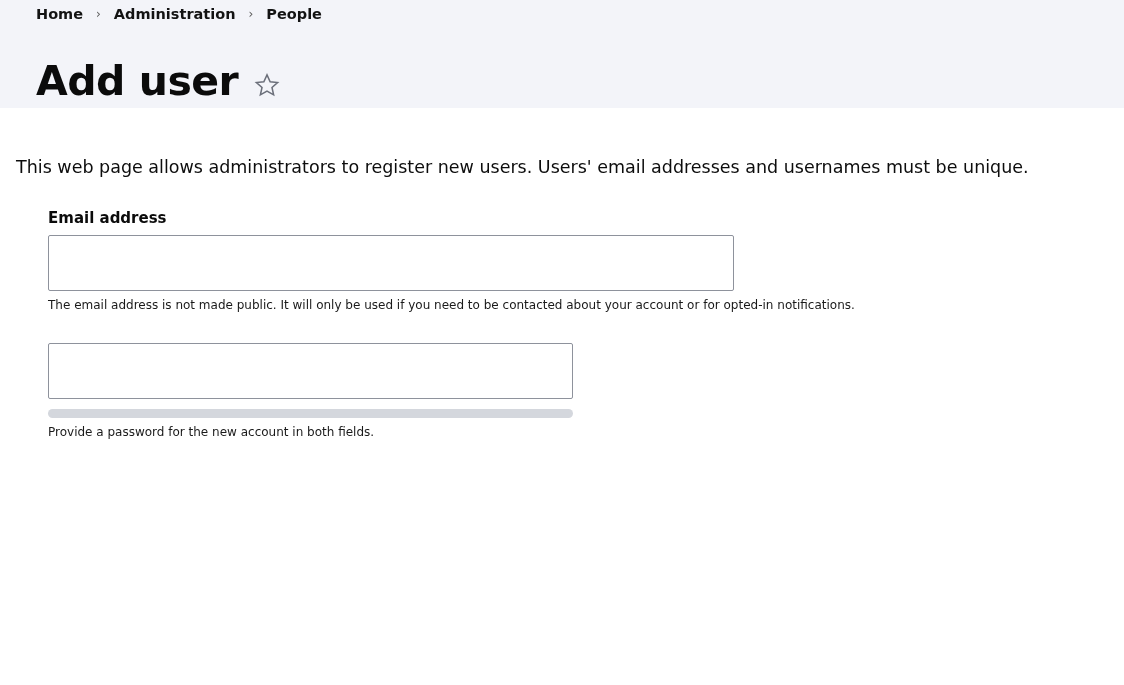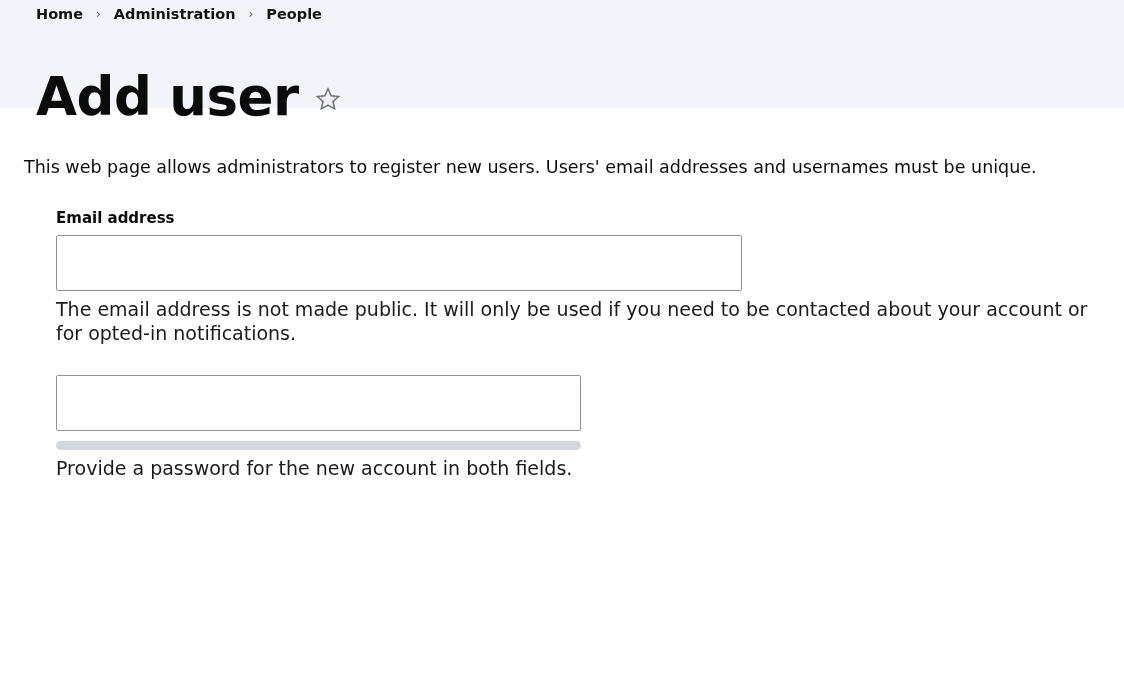--- a/index.html
+++ b/index.html
@@ -41,38 +41,38 @@
     color: #5a5a5a;
     font-weight: normal;
     font-size: 12px;
   }
   .title-row {
     display: flex;
     align-items: center;
     padding: 6px 0 0 20px;
   }
   .page-title {
-    font-size: 53px;
+    font-size: 41px;
     font-weight: bold;
     letter-spacing: -0.5px;
     line-height: 1;
     color: #0b0b0b;
   }
   .star-icon {
     margin-left: 16px;
     margin-top: 6px;
     display: inline-block;
     width: 26px;
     height: 26px;
     cursor: pointer;
   }
 
   
   .content {
-    padding: 0 24px;
+    padding: 0 16px;
   }
   .intro {
     font-size: 17.5px;
     color: #0d0d0d;
     margin-top: 48px;
     margin-bottom: 0;
     line-height: 1.3;
   }
 
   .field-block { margin-top: 30px; margin-left: 32px; }
@@ -102,21 +102,21 @@
     font-family: "DejaVu Sans", sans-serif;
     padding: 0 10px;
     color: #111;
     outline: none;
   }
   #email-input { width: 686px; }
   #username-input { width: 686px; }
   #password-input { width: 525px; }
 
   .field-desc {
-    font-size: 19px;
+    font-size: 12px;
     color: #1a1a1a;
     margin-top: 7px;
     line-height: 1.25;
   }
 
   .password-strength-bar {
     width: 525px;
     height: 9px;
     background: #d4d7dd;
     border-radius: 5px;

